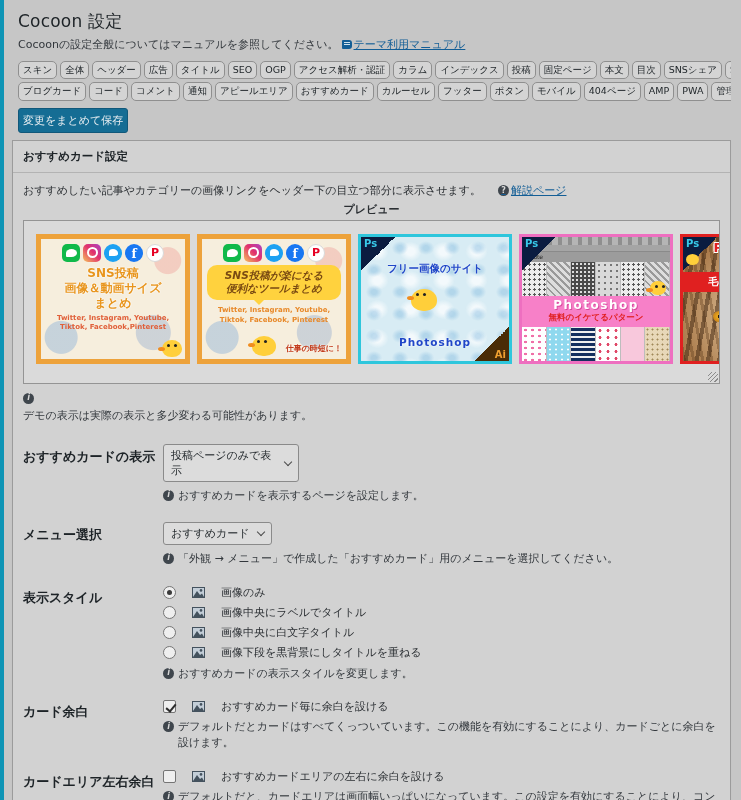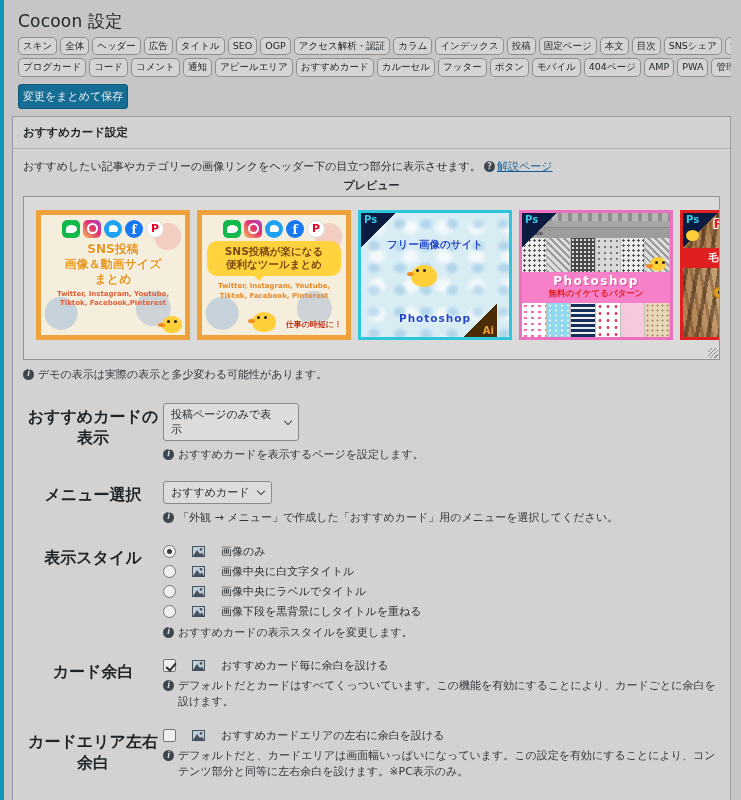--- a/index.html
+++ b/index.html
@@ -30,21 +30,21 @@
   .save-btn {
     display: inline-block; margin: 4px 0 7px 6px; padding: 4px 4px;
     background: #156d94; border: 1px solid #11587a; border-radius: 3px;
     color: #e8eef1; font-size: 11px; cursor: pointer;
   }
 
   
   .panel { border: 1px solid #9b9b9b; background: #d2d2d2; box-shadow: 0 1px 1px rgba(0,0,0,.04); }
   .panel-heading { font-size: 11.5px; font-weight: 700; color: #1d2327; padding: 8px 10px; border-bottom: 1px solid #b3b3b3; }
   .panel-body { padding: 2px 10px 8px; }
-  .desc-line { font-size: 11px; margin: 8px 0 4px; display: flex; align-items: center; gap: 3px; flex-wrap: wrap; }
+  .desc-line { font-size: 11px; margin: 8px 0 4px; display: flex; align-items: center; gap: 17px; flex-wrap: wrap; }
   .preview-label { text-align: center; font-size: 11px; font-weight: 700; margin: 1px 0 3px; }
 
   .qicon, .iicon { display: inline-flex; width: 11px; height: 11px; border-radius: 50%; background: #3f464d;
     color: #d8d8d8; font-size: 8px; font-weight: 700; align-items: center; justify-content: center; flex: 0 0 auto; }
   .qicon::after { content: "?"; } .iicon::after { content: "i"; font-style: italic; }
 
   
   .preview-box { border: 1px solid #949494; background: #dadada; height: 164px; padding: 13px 12px; position: relative; display: flex; gap: 7px; align-items: flex-start; overflow: hidden; }
   .resize-grip { position: absolute; right: 1px; bottom: 1px; width: 10px; height: 10px;
     background: repeating-linear-gradient(-45deg, transparent 0 2px, #8a8a8a 2px 3px); cursor: nwse-resize; }
@@ -73,36 +73,36 @@
   .c1-sub { color: #e0603a; font-weight: 700; font-size: 7px; line-height: 1.4; text-align: center; margin-top: 3px; }
 
   .duck { position: absolute; width: 20px; height: 17px; background: #ffcf3a; border-radius: 50% 50% 46% 46%; }
   .duck::before { content: ""; position: absolute; left: -4px; top: 7px; width: 7px; height: 4px; background: #f08c1e; border-radius: 50%; }
   .duck::after { content: ""; position: absolute; left: 5px; top: 4px; width: 3px; height: 3px; background: #222; border-radius: 50%; box-shadow: 7px 0 0 #222; }
   .d-br { right: 3px; bottom: 2px; }
   .d-c2 { left: 50px; bottom: 3px; width: 24px; height: 20px; }
   .d-c3 { left: 50px; top: 52px; width: 26px; height: 22px; }
 
   .bubble { background: #ffd23e; border-radius: 10px; margin: 3px 5px 2px; padding: 4px 2px; text-align: center;
-    color: #7a4a12; font-weight: 700; font-size: 10.5px; line-height: 1.3; position: relative; }
+    color: #7a4a12; font-weight: 700; font-size: 10.5px; line-height: 1.3; position: relative; font-style: italic; }
   .bubble::after { content: ""; position: absolute; left: 46px; bottom: -5px; border: 6px solid transparent; border-top-color: #ffd23e; border-bottom: 0; }
   .c2-sub { color: #e8892a; font-weight: 700; font-size: 7px; line-height: 1.4; text-align: center; margin-top: 6px; }
   .c2-note { position: absolute; right: 4px; bottom: 5px; color: #c23a1a; font-weight: 700; font-size: 8px; text-shadow: 0 0 2px #fff; }
 
   
   .c3 { border: 3px solid #2ec6dc; background: #d8ecf4;
     background-image: radial-gradient(rgba(120,180,220,.4) 15%, transparent 45%), radial-gradient(rgba(255,255,255,.7) 18%, transparent 48%);
     background-size: 26px 22px, 33px 29px; }
   .c3-title { color: #1f46c8; font-weight: 700; font-size: 10.5px; text-align: center; margin-top: 25px; text-shadow: 0 0 2px #fff; }
   .c3-footer { position: absolute; bottom: 13px; width: 100%; text-align: center; color: #1f46c8; font-weight: 700; font-size: 10.5px; letter-spacing: 1px; text-shadow: 0 0 2px #fff; }
 
   .corner { position: absolute; width: 34px; height: 34px; z-index: 3; }
   .corner.tl { top: 0; left: 0; background: linear-gradient(135deg, #0b1c40 50%, transparent 50%); }
   .corner.tl i { position: absolute; top: 1px; left: 3px; font-style: normal; color: #38c8e8; font-size: 10px; font-weight: 700; }
-  .corner.br { bottom: 0; right: 12px; background: linear-gradient(315deg, #4a2c06 50%, transparent 50%); }
+  .corner.br { bottom: 0; right: 0; background: linear-gradient(315deg, #4a2c06 50%, transparent 50%); }
   .corner.br i { position: absolute; bottom: 1px; right: 3px; font-style: normal; color: #f0a030; font-size: 10px; font-weight: 700; }
 
   
   .c4 { border: 3px solid #ee6fc0; background: #cfcfcf; display: flex; flex-direction: column; }
   .c4-bar1 { height: 8px; background: repeating-linear-gradient(90deg, #b5b5b5 0 6px, #8f8f8f 6px 10px); }
   .c4-bar2 { height: 7px; background: #a5a5a5; border-bottom: 1px solid #8a8a8a; }
   .c4-label { height: 10px; background: #9c9c9c; font-size: 6px; color: #222; padding-left: 7px; line-height: 10px; }
   .c4-grid { display: flex; flex: 1; }
   .c4-grid i { flex: 1; border-right: 1px solid #bdbdbd; }
   .p-dots  { background: #ececec radial-gradient(#555 1px, transparent 1.4px); background-size: 5px 5px; }
@@ -133,24 +133,24 @@
   .nose { position: absolute; top: 92px; left: 56px; width: 9px; height: 6px; background: #8a4a3a; border-radius: 40% 40% 60% 60%; z-index: 1; }
   .c5-footer { position: absolute; right: 5px; bottom: 4px; text-align: right; z-index: 2;
     color: #e02020; font-weight: 700; font-size: 10px;
     text-shadow: -1px -1px 0 #fff, 1px -1px 0 #fff, -1px 1px 0 #fff, 1px 1px 0 #fff; }
   .c5-footer .f2 { font-size: 8.5px; }
   .mini-duck { position: absolute; left: 3px; top: 17px; width: 13px; height: 11px; background: #ffcf3a; border-radius: 50%; z-index: 3; }
 
   
   .note { display: flex; gap: 4px; font-size: 11px; color: #32373c; line-height: 1.45; align-items: flex-start; }
   .note .iicon { margin-top: 2px; }
-  .preview-note { margin: 7px 0 20px; }
+  .preview-note { margin: 7px 0 20px; flex-direction: column; }
 
   .field-row { display: flex; margin-bottom: 18px; }
-  .field-label { width: 140px; flex: 0 0 auto; font-weight: 700; font-size: 16px; color: #1d2327; padding-top: 4px; text-align: center; }
+  .field-label { width: 140px; flex: 0 0 auto; font-weight: 700; font-size: 13px; color: #1d2327; padding-top: 4px; }
   .field-control { flex: 1; font-size: 11px; }
   .field-note { margin-top: 6px; }
 
   .select { display: inline-flex; align-items: center; justify-content: space-between; min-width: 60px;
     border: 1px solid #8a8a8a; border-radius: 3px; background: #dcdcdc; padding: 3px 7px; font-size: 11px; color: #1d2327; cursor: pointer; gap: 8px; }
   .select.wide { width: 136px; }
   .chev { width: 6px; height: 6px; border-right: 1.5px solid #4a4a4a; border-bottom: 1.5px solid #4a4a4a; transform: rotate(45deg); margin-top: -2px; flex: 0 0 auto; }
 
   .opt-row { display: flex; align-items: center; gap: 16px; margin-bottom: 5px; cursor: pointer; }
   .radio { width: 13px; height: 13px; border-radius: 50%; border: 1px solid #757575; background: #efefef; flex: 0 0 auto; position: relative; }
@@ -160,20 +160,27 @@
     border-right: 2px solid #2d2d2d; border-bottom: 2px solid #2d2d2d; transform: rotate(40deg); }
   .img-icon { flex: 0 0 auto; display: inline-block; }
 </style>
 </head>
 <body>
 
 <div class="admin-edge"></div>
 
 <div class="content">
   <h1 class="page-title">Cocoon 設定</h1>
+  <p class="subtitle">
+    <span>Cocoonの設定全般についてはマニュアルを参照してください。</span>
+    <a class="lnk">
+        <span class="book-icon"></span>
+        <span>テーマ利用マニュアル</span>
+      </a>
+  </p>
 
   <div class="tabs-row">
       <span class="tab">スキン</span>
       <span class="tab">全体</span>
       <span class="tab">ヘッダー</span>
       <span class="tab">広告</span>
       <span class="tab">タイトル</span>
       <span class="tab">SEO</span>
       <span class="tab">OGP</span>
       <span class="tab">アクセス解析・認証</span>
@@ -365,30 +372,30 @@
               </svg>
             <span>画像のみ</span>
           </label>
           <label class="opt-row">
             <span class="radio"></span>
             <svg class="img-icon" width="13" height="11" viewBox="0 0 13 11">
                 <rect x="0.5" y="0.5" width="12" height="10" fill="#c3ced8" stroke="#44525e"></rect>
                 <circle cx="9" cy="3.4" r="1.3" fill="#44525e"></circle>
                 <path d="M1 10 L5 4 L8 8 L10 6.5 L12 10 Z" fill="#44525e"></path>
               </svg>
+            <span>画像中央にラベルでタイトル</span>
+          </label>
+          <label class="opt-row">
+            <span class="radio"></span>
+            <svg class="img-icon" width="13" height="11" viewBox="0 0 13 11">
+                <rect x="0.5" y="0.5" width="12" height="10" fill="#c3ced8" stroke="#44525e"></rect>
+                <circle cx="9" cy="3.4" r="1.3" fill="#44525e"></circle>
+                <path d="M1 10 L5 4 L8 8 L10 6.5 L12 10 Z" fill="#44525e"></path>
+              </svg>
             <span>画像中央に白文字タイトル</span>
-          </label>
-          <label class="opt-row">
-            <span class="radio"></span>
-            <svg class="img-icon" width="13" height="11" viewBox="0 0 13 11">
-                <rect x="0.5" y="0.5" width="12" height="10" fill="#c3ced8" stroke="#44525e"></rect>
-                <circle cx="9" cy="3.4" r="1.3" fill="#44525e"></circle>
-                <path d="M1 10 L5 4 L8 8 L10 6.5 L12 10 Z" fill="#44525e"></path>
-              </svg>
-            <span>画像中央にラベルでタイトル</span>
           </label>
           <label class="opt-row">
             <span class="radio"></span>
             <svg class="img-icon" width="13" height="11" viewBox="0 0 13 11">
                 <rect x="0.5" y="0.5" width="12" height="10" fill="#c3ced8" stroke="#44525e"></rect>
                 <circle cx="9" cy="3.4" r="1.3" fill="#44525e"></circle>
                 <path d="M1 10 L5 4 L8 8 L10 6.5 L12 10 Z" fill="#44525e"></path>
               </svg>
             <span>画像下段を黒背景にしタイトルを重ねる</span>
           </label>

